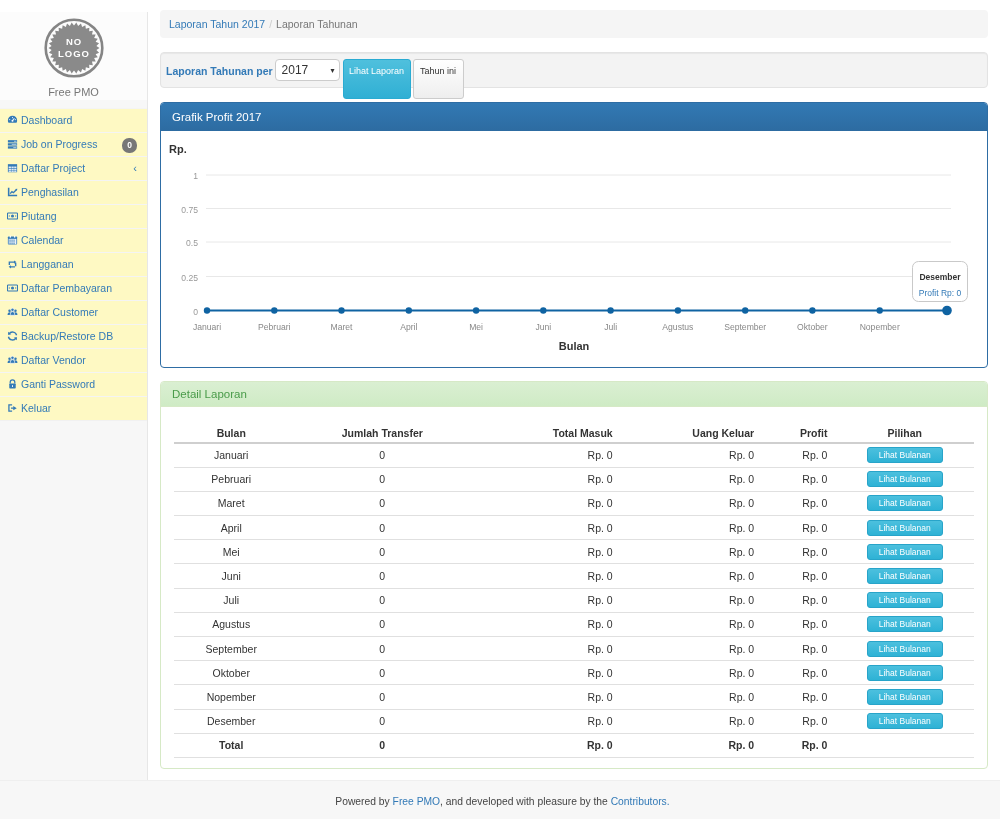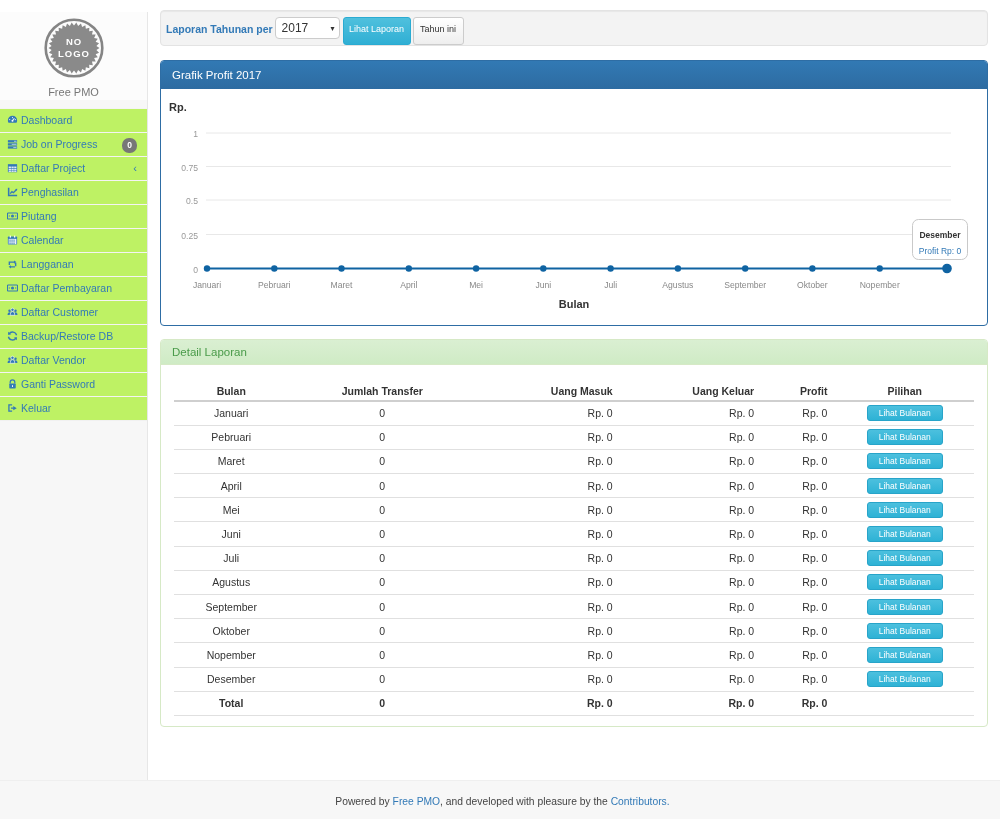--- a/index.html
+++ b/index.html
@@ -6,42 +6,42 @@
 html,body { margin:0; padding:0; width:1000px; height:819px; overflow:hidden;
   font-family:"Liberation Sans", sans-serif; background:#fff; }
 a { text-decoration:none; }
 
 .sidebar { position:fixed; left:0; top:12px; width:148px; height:819px;
   background:#f7f7f7; border-right:1px solid #e7e7e7; }
 .sidebar-top { background:#fcfcfc; padding-top:6px; }
 .logo-wrap { text-align:center; height:60px; }
 .logo-wrap svg { display:block; margin:0 auto; }
 .brand { text-align:center; color:#777; font-size:11px; line-height:16px; margin:6px 0 8px; }
-ul.menu { list-style:none; margin:0; padding:0; background:#bef264; border-bottom:1px solid #f1f1f1; }
+ul.menu { list-style:none; margin:0; padding:0; background:#fef9c3; border-bottom:1px solid #f1f1f1; }
 ul.menu li { border-top:1px solid #f4f4f4; }
 ul.menu li a { display:block; position:relative; padding:4px 8px 4px 7px; color:#337ab7; font-size:10.5px; line-height:15px; white-space:nowrap; }
 ul.menu li a svg.mi { width:11px; height:10px; vertical-align:-1px; margin-right:3px; }
 .badge0 { position:absolute; right:10px; top:5px; background:#777; color:#fff;
   font-size:8.5px; font-weight:bold; border-radius:7px; padding:3px 5px; line-height:8.5px; }
 .chev { position:absolute; right:10px; top:4px; color:#337ab7; font-size:11px; }
 
 .main { margin-left:148px; padding:10px 12px 0 12px; }
 .breadcrumb { background:#f5f5f5; border-radius:4px; padding:8px 9px; font-size:10.5px;
   color:#777; margin:0 0 14px 0; height:28px; line-height:12px; }
 .breadcrumb a { color:#337ab7; }
 .breadcrumb .sep { color:#ccc; padding:0 4px; }
 .filterbar { background:#f3f3f3; border:1px solid #e3e3e3; border-radius:4px;
   height:36px; margin-bottom:14px; padding:6px 5px; box-shadow:inset 0 1px 1px rgba(0,0,0,.05); }
 .filterbar .lbl { color:#337ab7; font-size:10.5px; font-weight:bold; vertical-align:top;
   display:inline-block; margin:6px 2px 0 0; }
 .sel { display:inline-block; width:65px; height:22px; background:#fff; border:1px solid #ccc;
   border-radius:4px; font-size:12px; color:#333; padding:3px 4px 0 6px; position:relative; vertical-align:top; }
 .sel:after { content:"▾"; position:absolute; right:4px; top:6px; font-size:8px; color:#333; }
 .btn { display:inline-block; font-size:9px; border-radius:3px; vertical-align:top;
-  height:28px; line-height:14px; padding:4px 0; text-align:center; white-space:nowrap; }
+  height:40px; line-height:14px; padding:4px 0; text-align:center; white-space:nowrap; }
 .btn-info { background:linear-gradient(#4fc0dd,#30afd4); border:1px solid #2aabd2; color:#fff; margin-left:3px; width:68px; }
 .btn-default { background:linear-gradient(#fff,#eee); border:1px solid #ccc; color:#333; margin-left:2px; width:51px; }
 
 .panel { border-radius:4px; margin-bottom:13px; background:#fff; }
 .panel-primary { border:1px solid #2e6da4; }
 .panel-primary .ph { background:linear-gradient(#3279b4,#2d6ba1); color:#fff; font-size:11.5px; padding:6.5px 11px;
   height:28px; line-height:15px; border-radius:3px 3px 0 0; }
 .panel-success { border:1px solid #d6e9c6; }
 .panel-success .ph { background:linear-gradient(#daefd2,#cfebc5); color:#4a9b4a; font-size:11.5px;
   padding:5px 11px; height:25px; line-height:15px; border-radius:3px 3px 0 0; border-bottom:1px solid #d6e9c6; }
@@ -201,20 +201,21 @@
       </li>
     <li>
         <a><svg class="mi" width="11" height="10" viewBox="0 0 14 13">
             <path d="M6.5 1.5 L1.5 1.5 L1.5 11.5 L6.5 11.5 L6.5 9.8 L3.2 9.8 L3.2 3.2 L6.5 3.2 Z" fill="#337ab7"></path>
             <path d="M8 4 L8 6 L5 6 L5 7.5 L8 7.5 L8 9.5 L12.5 6.7 Z" fill="#337ab7"></path>
           </svg>Keluar</a>
       </li>
   </ul>
 </div>
 <div class="main">
+  <div class="breadcrumb"><a>Laporan Tahun 2017</a><span class="sep">/</span>Laporan Tahunan</div>
   <div class="filterbar">
     <span class="lbl">Laporan Tahunan per</span><span class="sel">2017</span><span class="btn btn-info">Lihat Laporan</span><span class="btn btn-default">Tahun ini</span>
   </div>
   <div class="panel panel-primary">
     <div class="ph">Grafik Profit 2017</div>
     <div class="chart-body"><svg width="826" height="236" viewBox="0 0 826 236">
           <text x="8" y="22" font-size="11" font-weight="bold" fill="#333">Rp.</text>
           <line x1="45" y1="44" x2="790" y2="44" stroke="#e8e8e8" stroke-width="1"></line>
           <text x="37" y="48" font-size="8.6" fill="#999" text-anchor="end">1</text>
           <line x1="45" y1="77.5" x2="790" y2="77.5" stroke="#e8e8e8" stroke-width="1"></line>
@@ -264,21 +265,21 @@
             <col style="width:187px">
             <col style="width:144px">
             <col style="width:141px">
             <col style="width:73px">
             <col style="width:138px">
           </colgroup>
         <thead>
             <tr>
               <th class="tc">Bulan</th>
               <th class="tc">Jumlah Transfer</th>
-              <th class="tr">Uang Masuk</th>
+              <th class="tr">Total Masuk</th>
               <th class="tr">Uang Keluar</th>
               <th class="tr">Profit</th>
               <th class="tc">Pilihan</th>
             </tr>
           </thead>
         <tbody>
             <tr>
               <td class="tc">Januari</td>
               <td class="tc">0</td>
               <td class="tr">Rp. 0</td>

